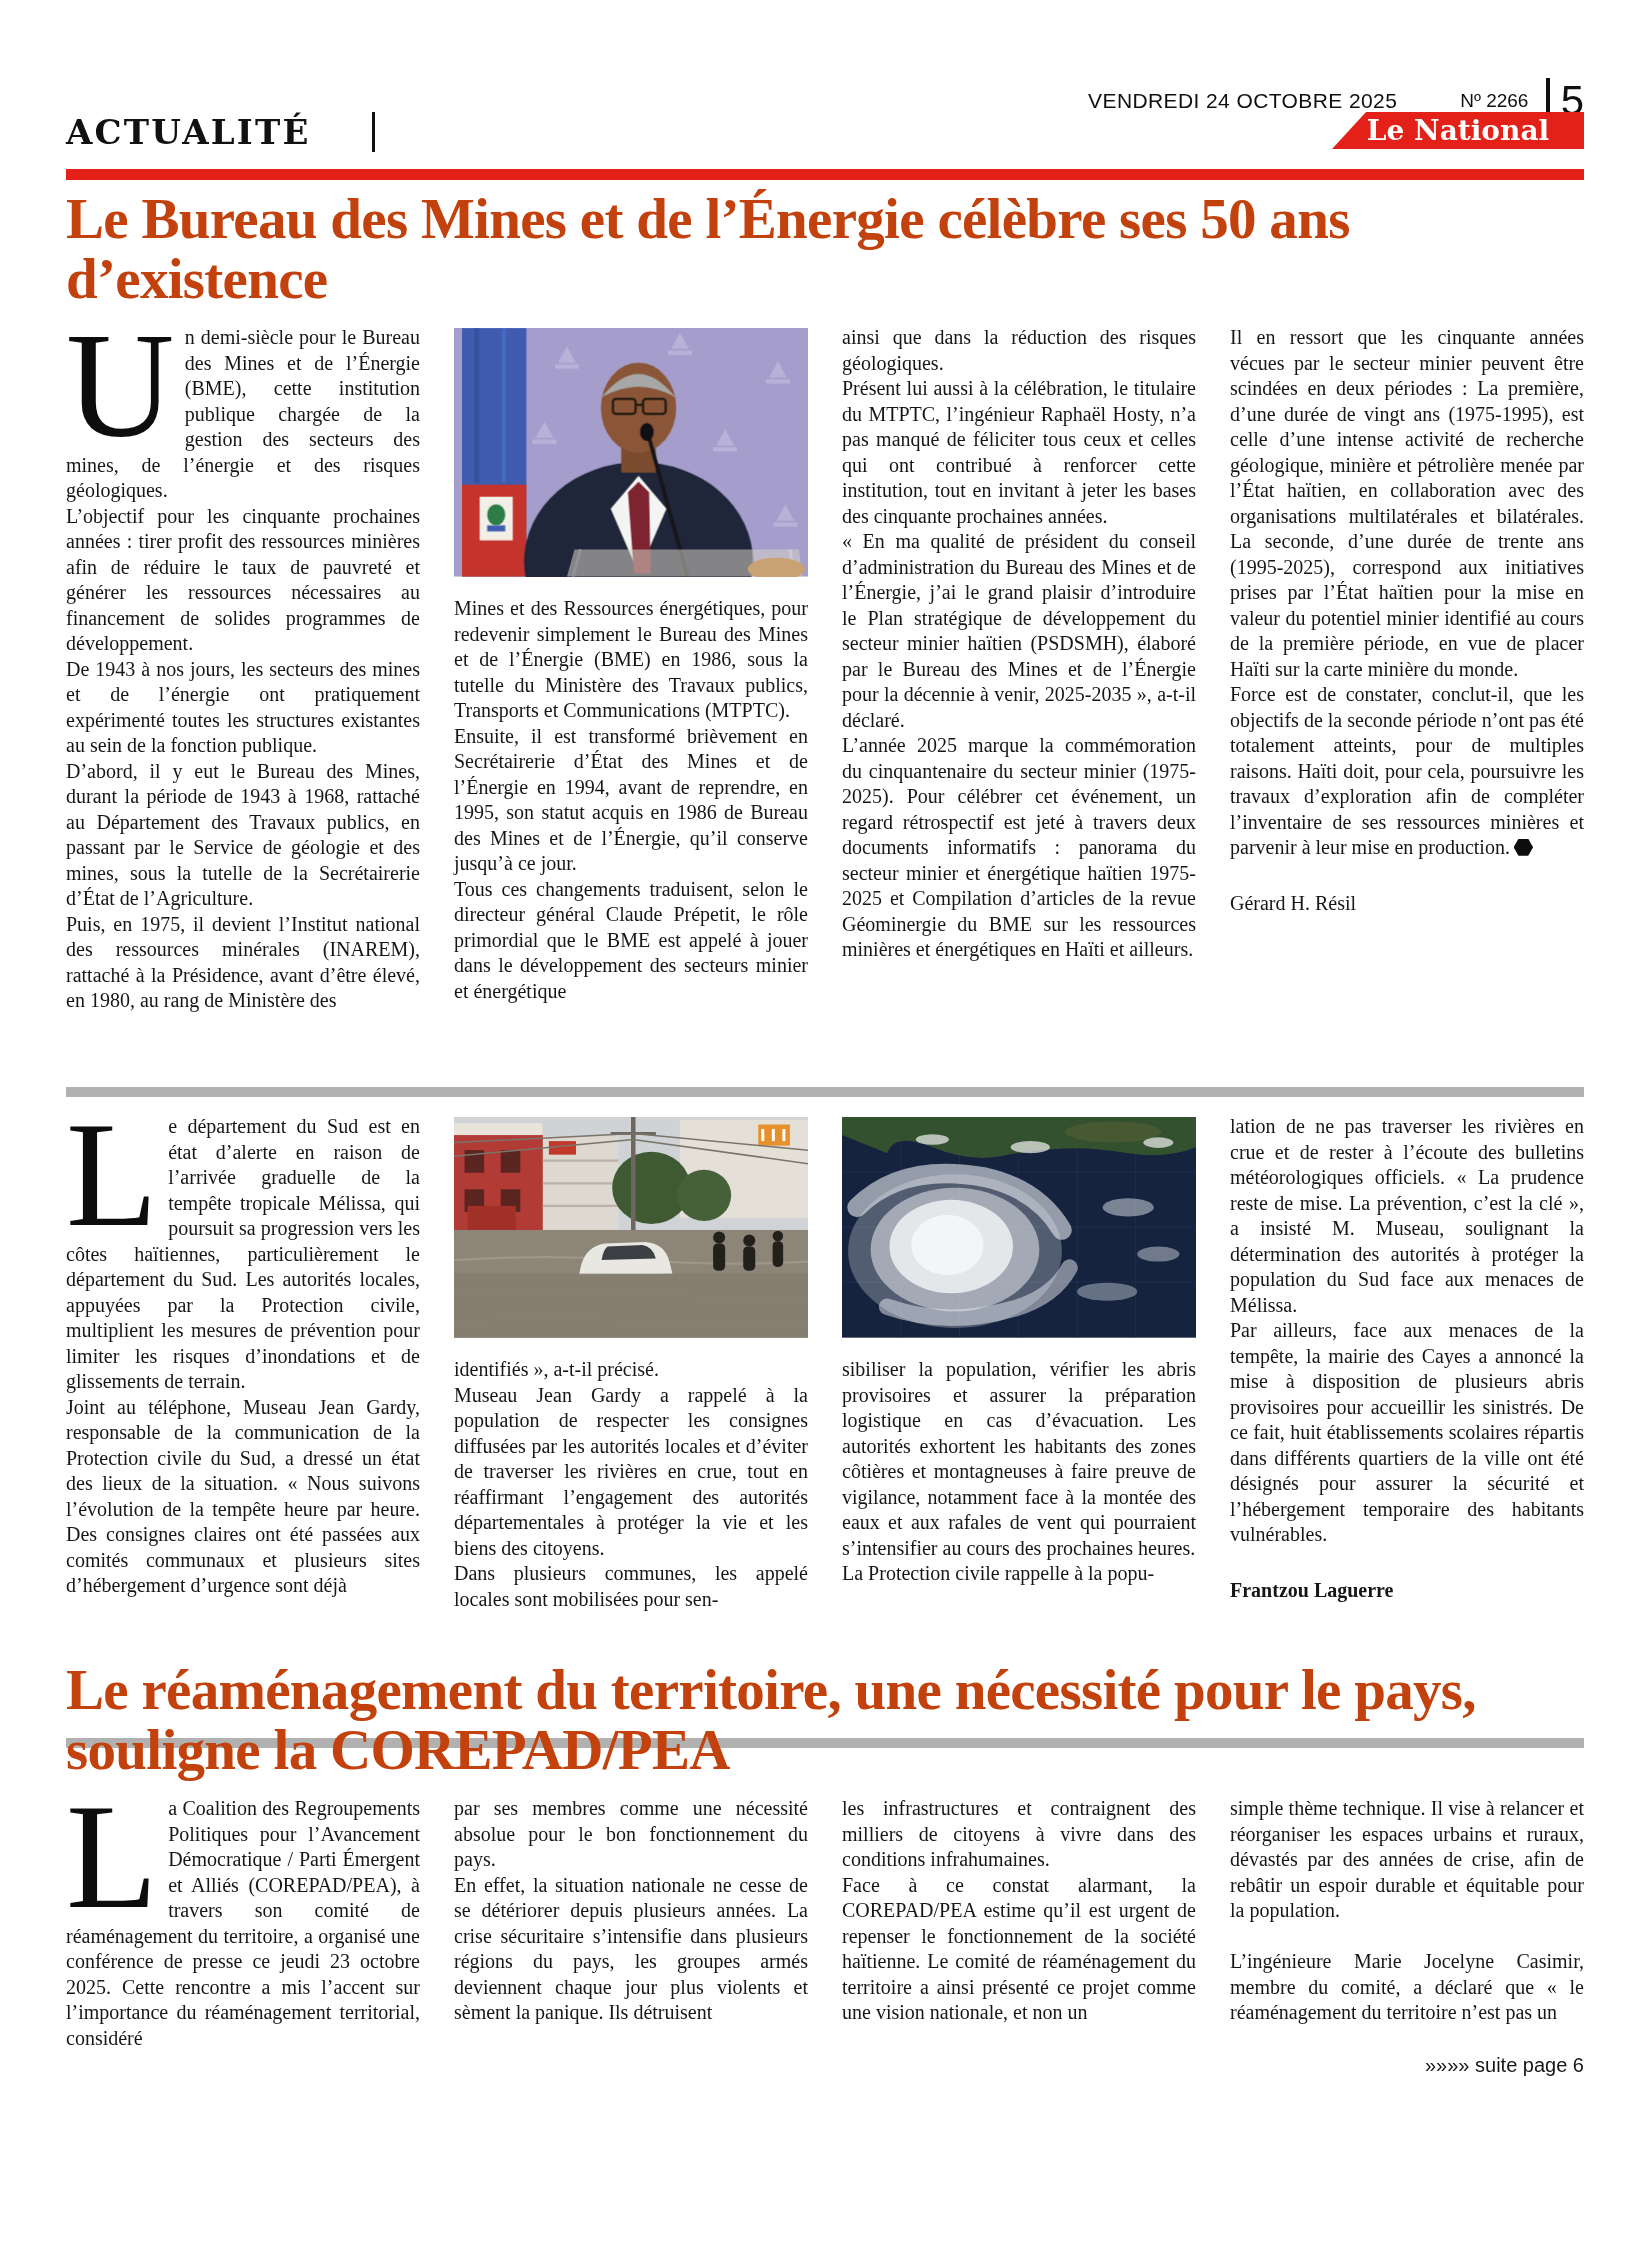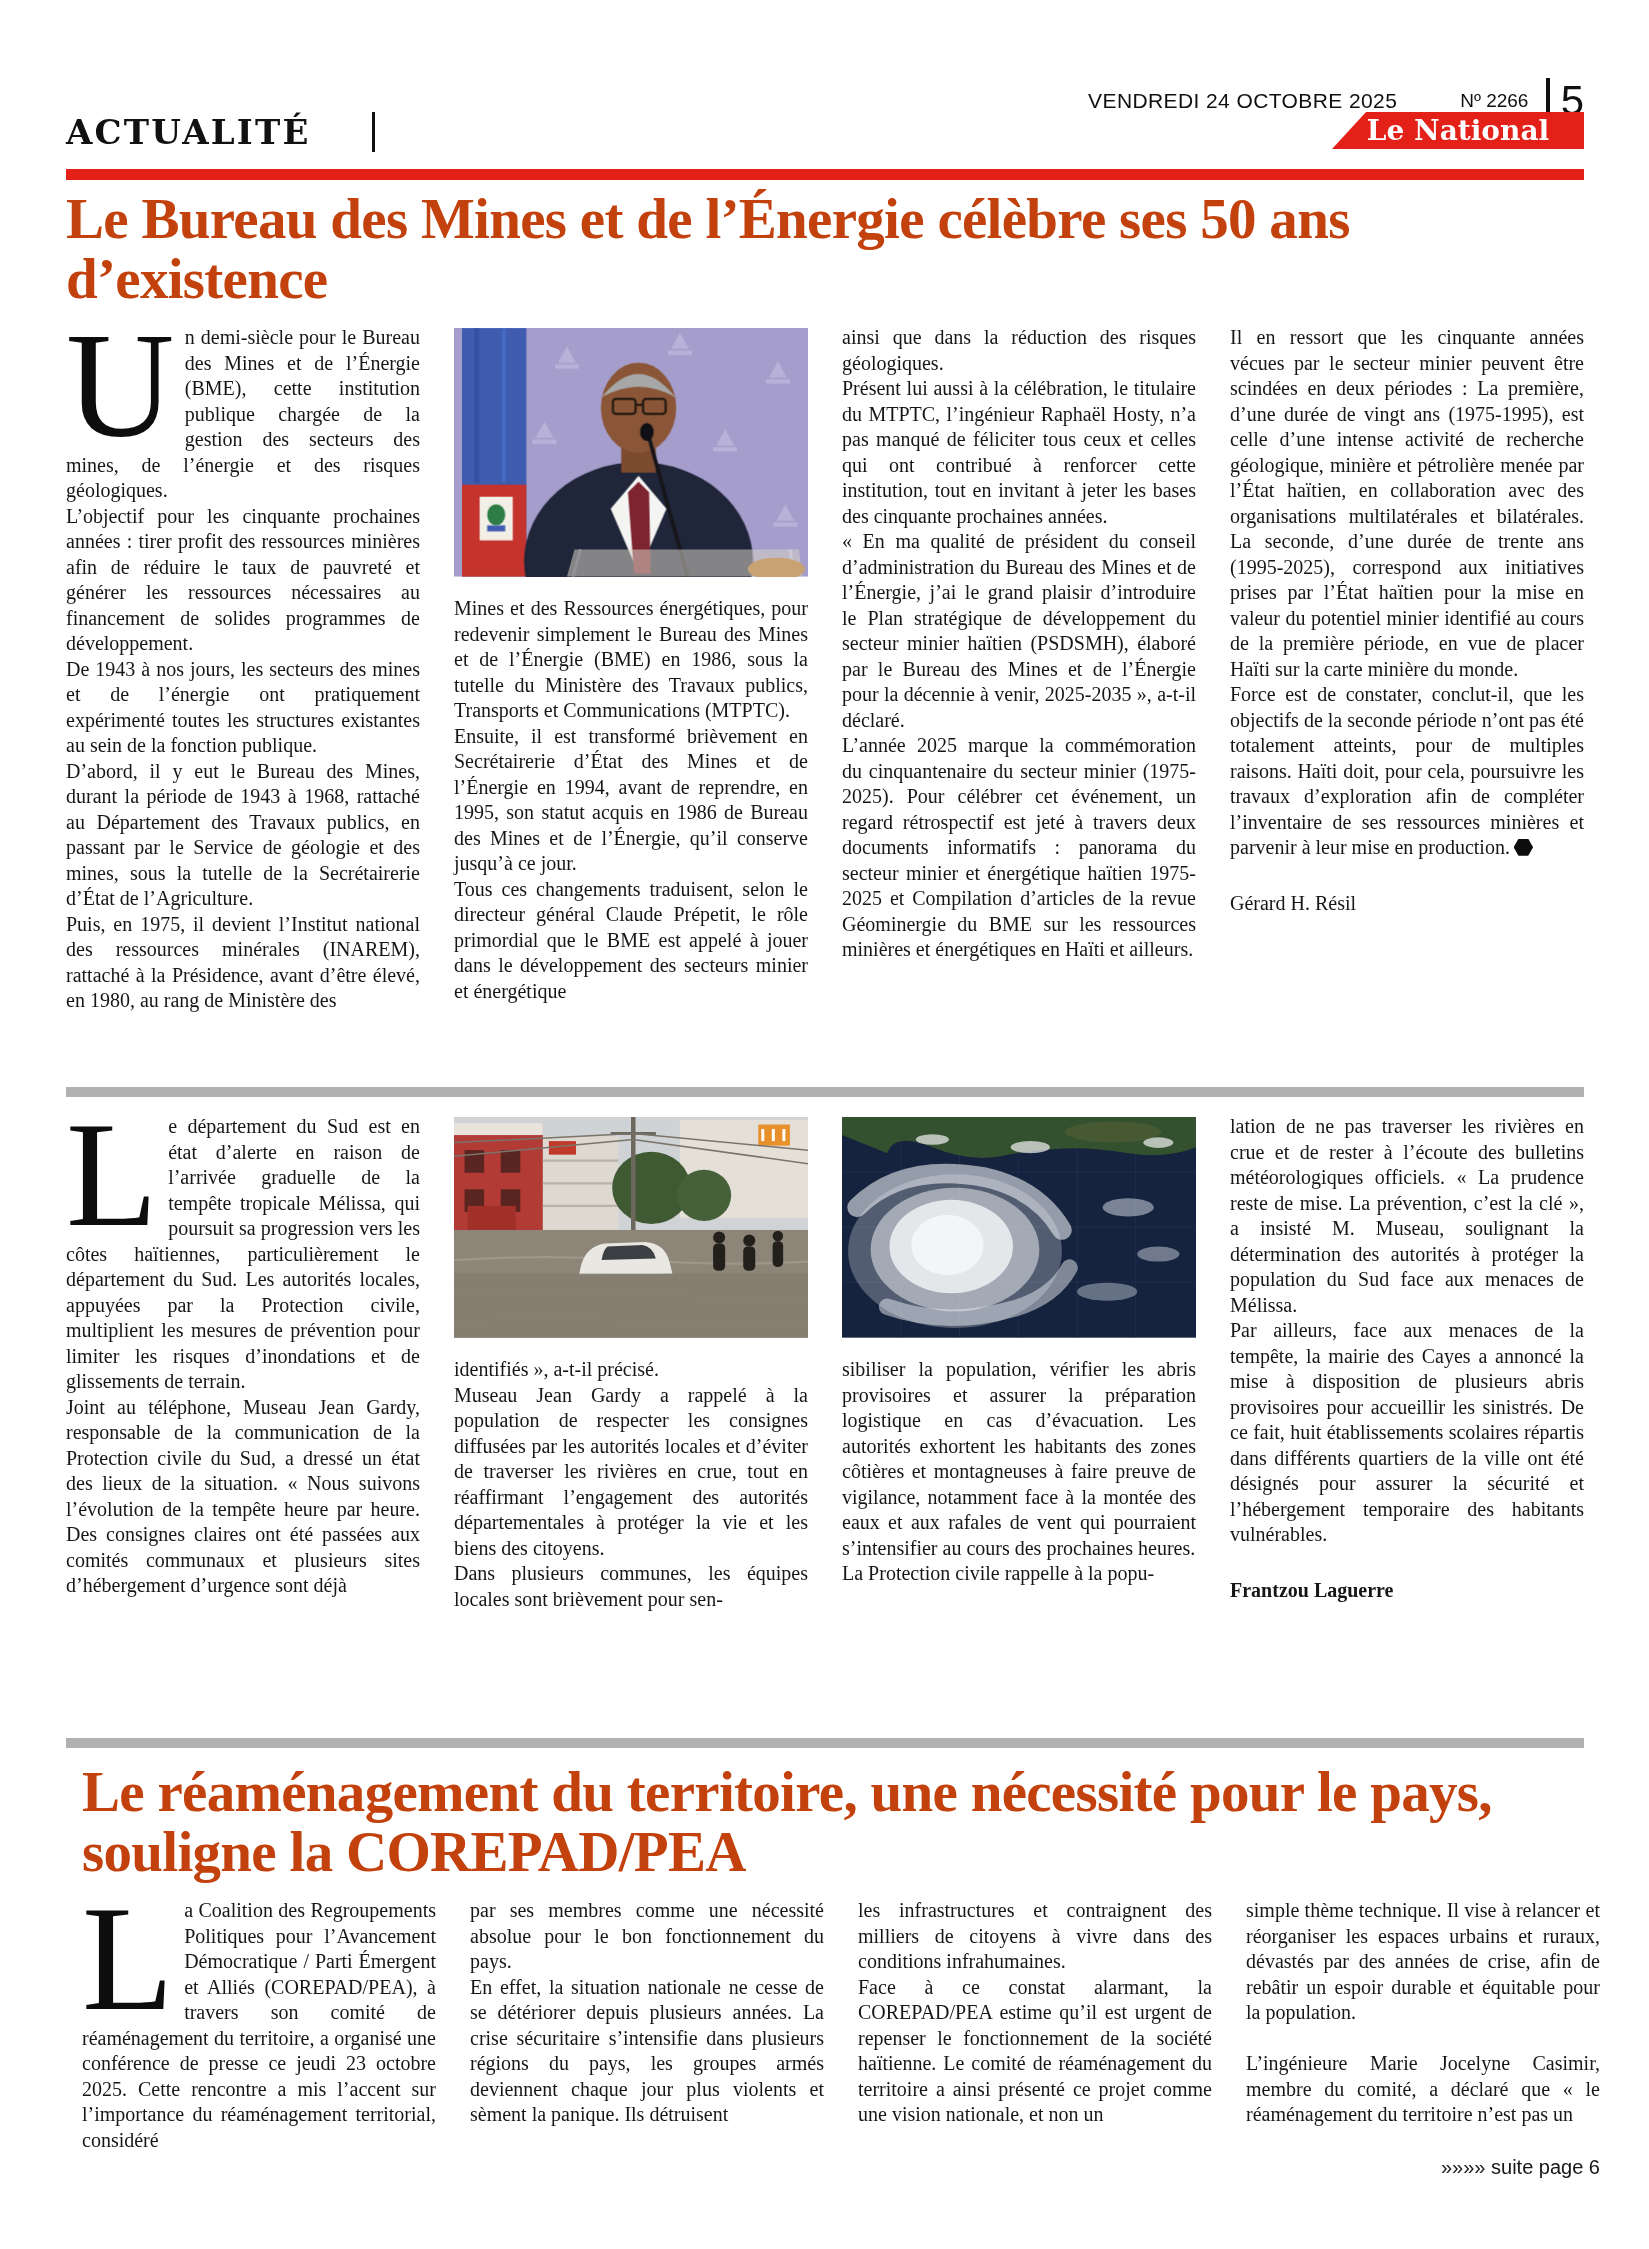--- a/index.html
+++ b/index.html
@@ -30,21 +30,21 @@
     background:#e32119; clip-path:polygon(34px 0, 100% 0, 100% 100%, 0 100%);
     display:flex; align-items:center; justify-content:center;
   }
   .brand-banner span {
     color:#fff; font-family:"DejaVu Serif", serif; font-weight:bold; font-size:28px;
   }
   .red-rule { position:absolute; top:169px; left:66px; width:1518px; height:11.2px; background:#e32119; }
 
   
   .article { position:absolute; left:66px; width:1518px; }
-  #a1 { top:189px; } #a2 { top:1114px; } #a3 { top:1762px;margin-left:16px; }
+  #a1 { top:189px; } #a2 { top:1114px; } #a3 { top:1660px; }
 
   .title {
     margin:0 0 16.5px 0; font-family:Liberation Serif, serif; font-weight:bold;
     font-size:57px; line-height:1.05; letter-spacing:-0.7px; color:#c2410c;
   }
   .cols { display:grid; grid-template-columns:repeat(4,1fr); column-gap:34px; overflow:hidden; }
   #a1 .cols { height:759px; }
   #a2 .cols { height:549px; }
   #a3 .cols { height:345px; }
 
@@ -254,21 +254,21 @@
                 <rect x="344" y="168" width="16" height="36" rx="6"></rect>
               <circle cx="392" cy="164" r="8"></circle>
                 <rect x="384" y="172" width="16" height="32" rx="6"></rect>
               <circle cx="430" cy="158" r="7"></circle>
                 <rect x="423" y="165" width="14" height="34" rx="6"></rect>
             </g>
           </svg>
         </figure>
         <p>identifiés », a-t-il précisé.</p>
         <p>Museau Jean Gardy a rappelé à la population de respecter les consignes diffusées par les autorités locales et d’éviter de traverser les rivières en crue, tout en réaffirmant l’engagement des autorités départementales à protéger la vie et les biens des citoyens.</p>
-        <p>Dans plusieurs communes, les équipes locales sont brièvement pour sen-</p>
+        <p>Dans plusieurs communes, les appelé locales sont mobilisées pour sen-</p>
       </div>
 
       <div class="col">
         <figure class="photo">
           <svg viewBox="0 0 470 293" xmlns="http://www.w3.org/2000/svg">
             <rect width="470" height="293" fill="#16233f"></rect>
             <g stroke="#223253" stroke-width="1">
               <line x1="78" y1="0" x2="78" y2="293"></line>
                 <line x1="156" y1="0" x2="156" y2="293"></line>
                 <line x1="234" y1="0" x2="234" y2="293"></line>

